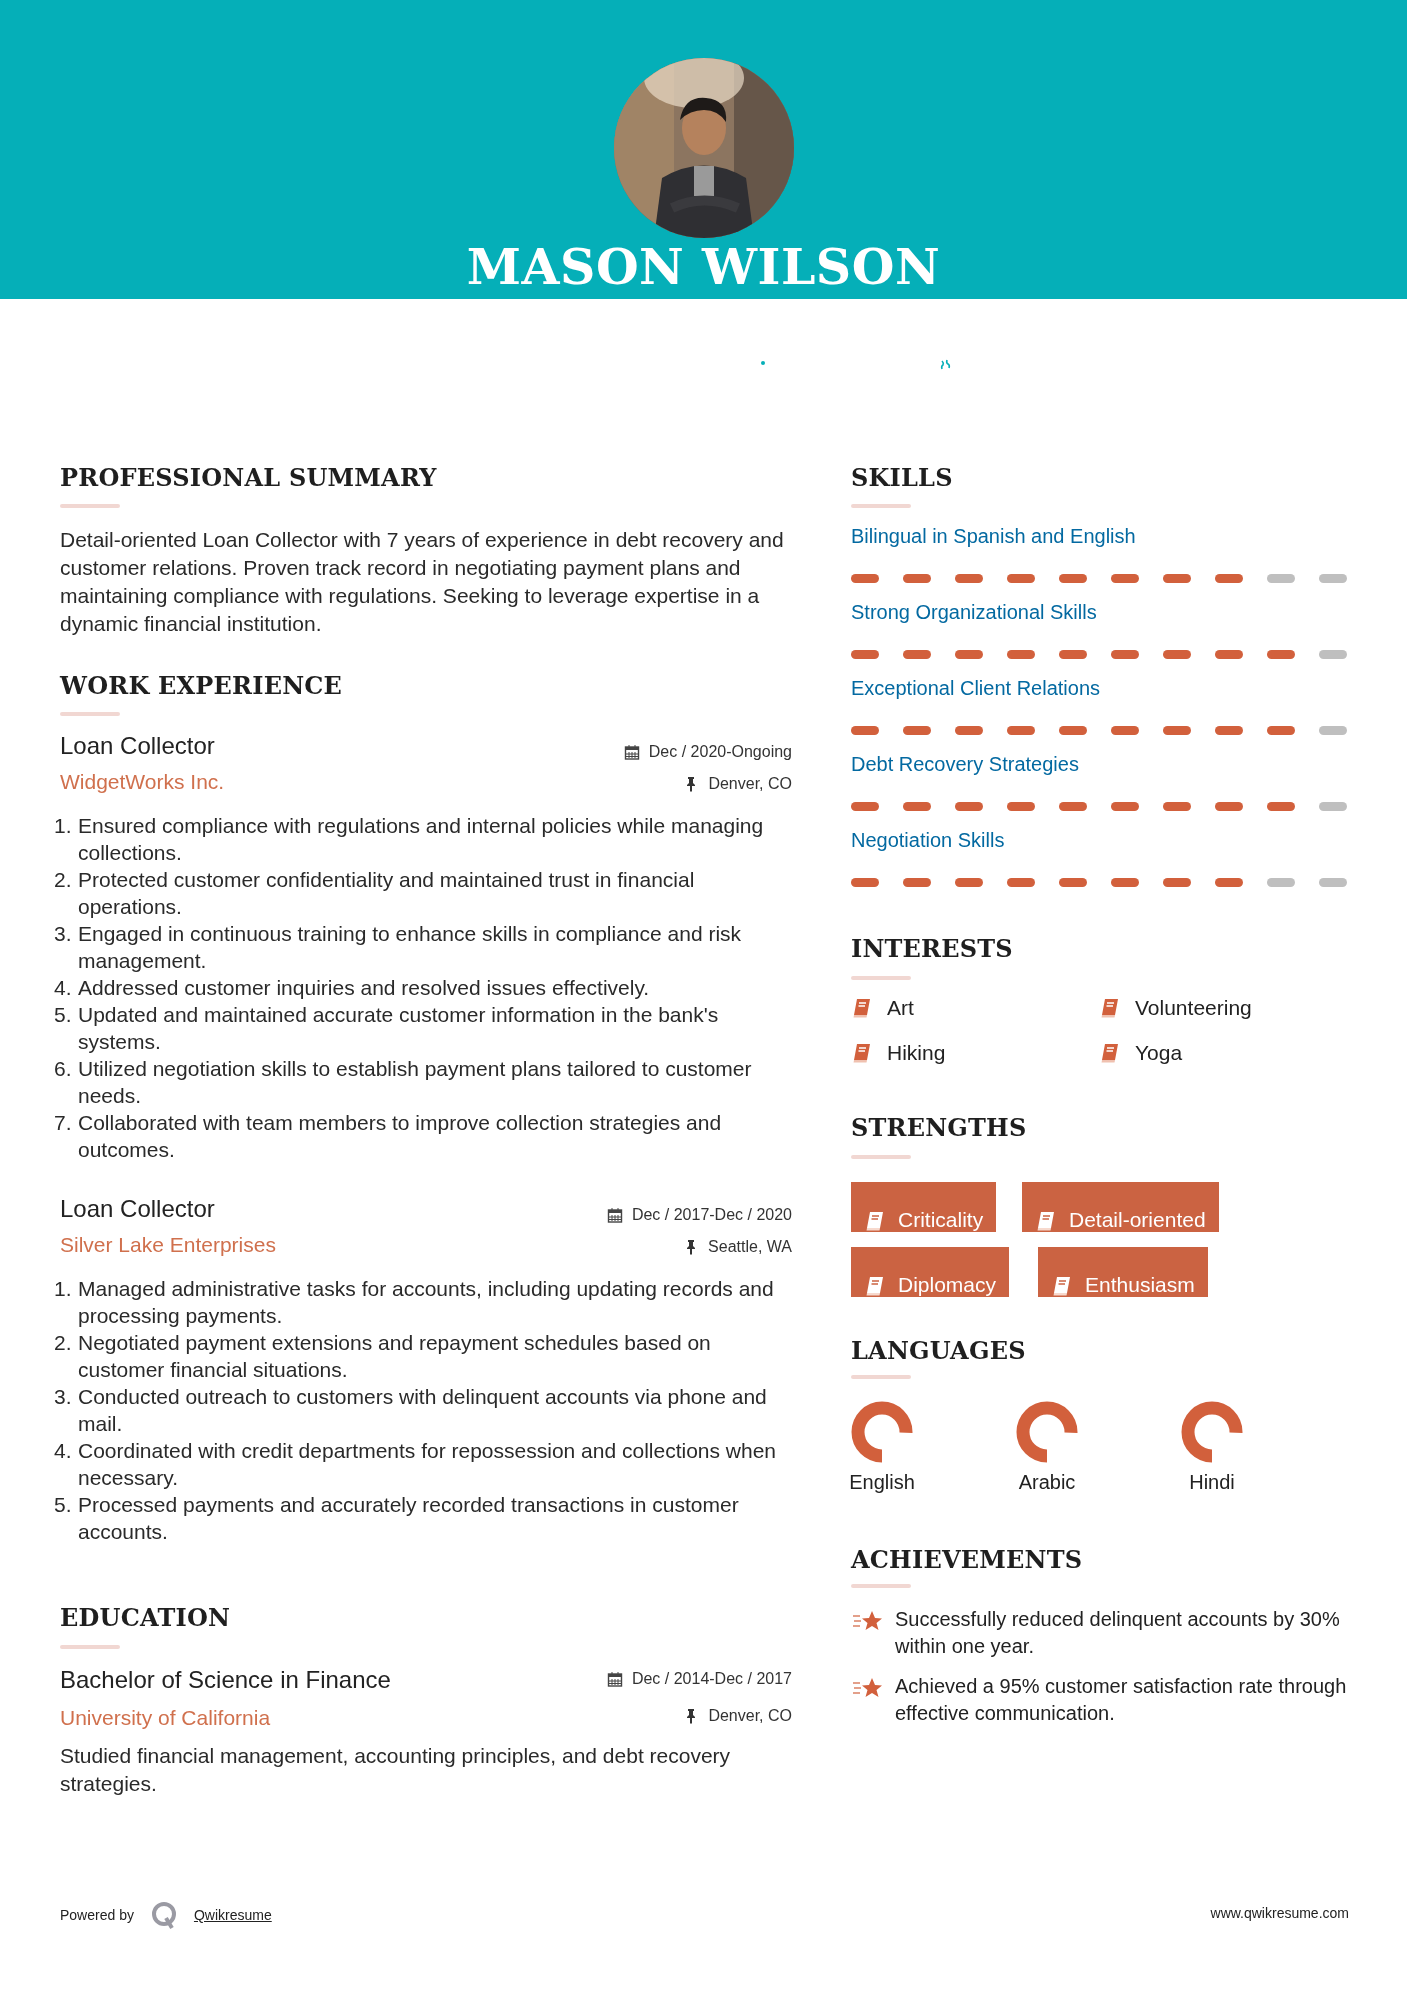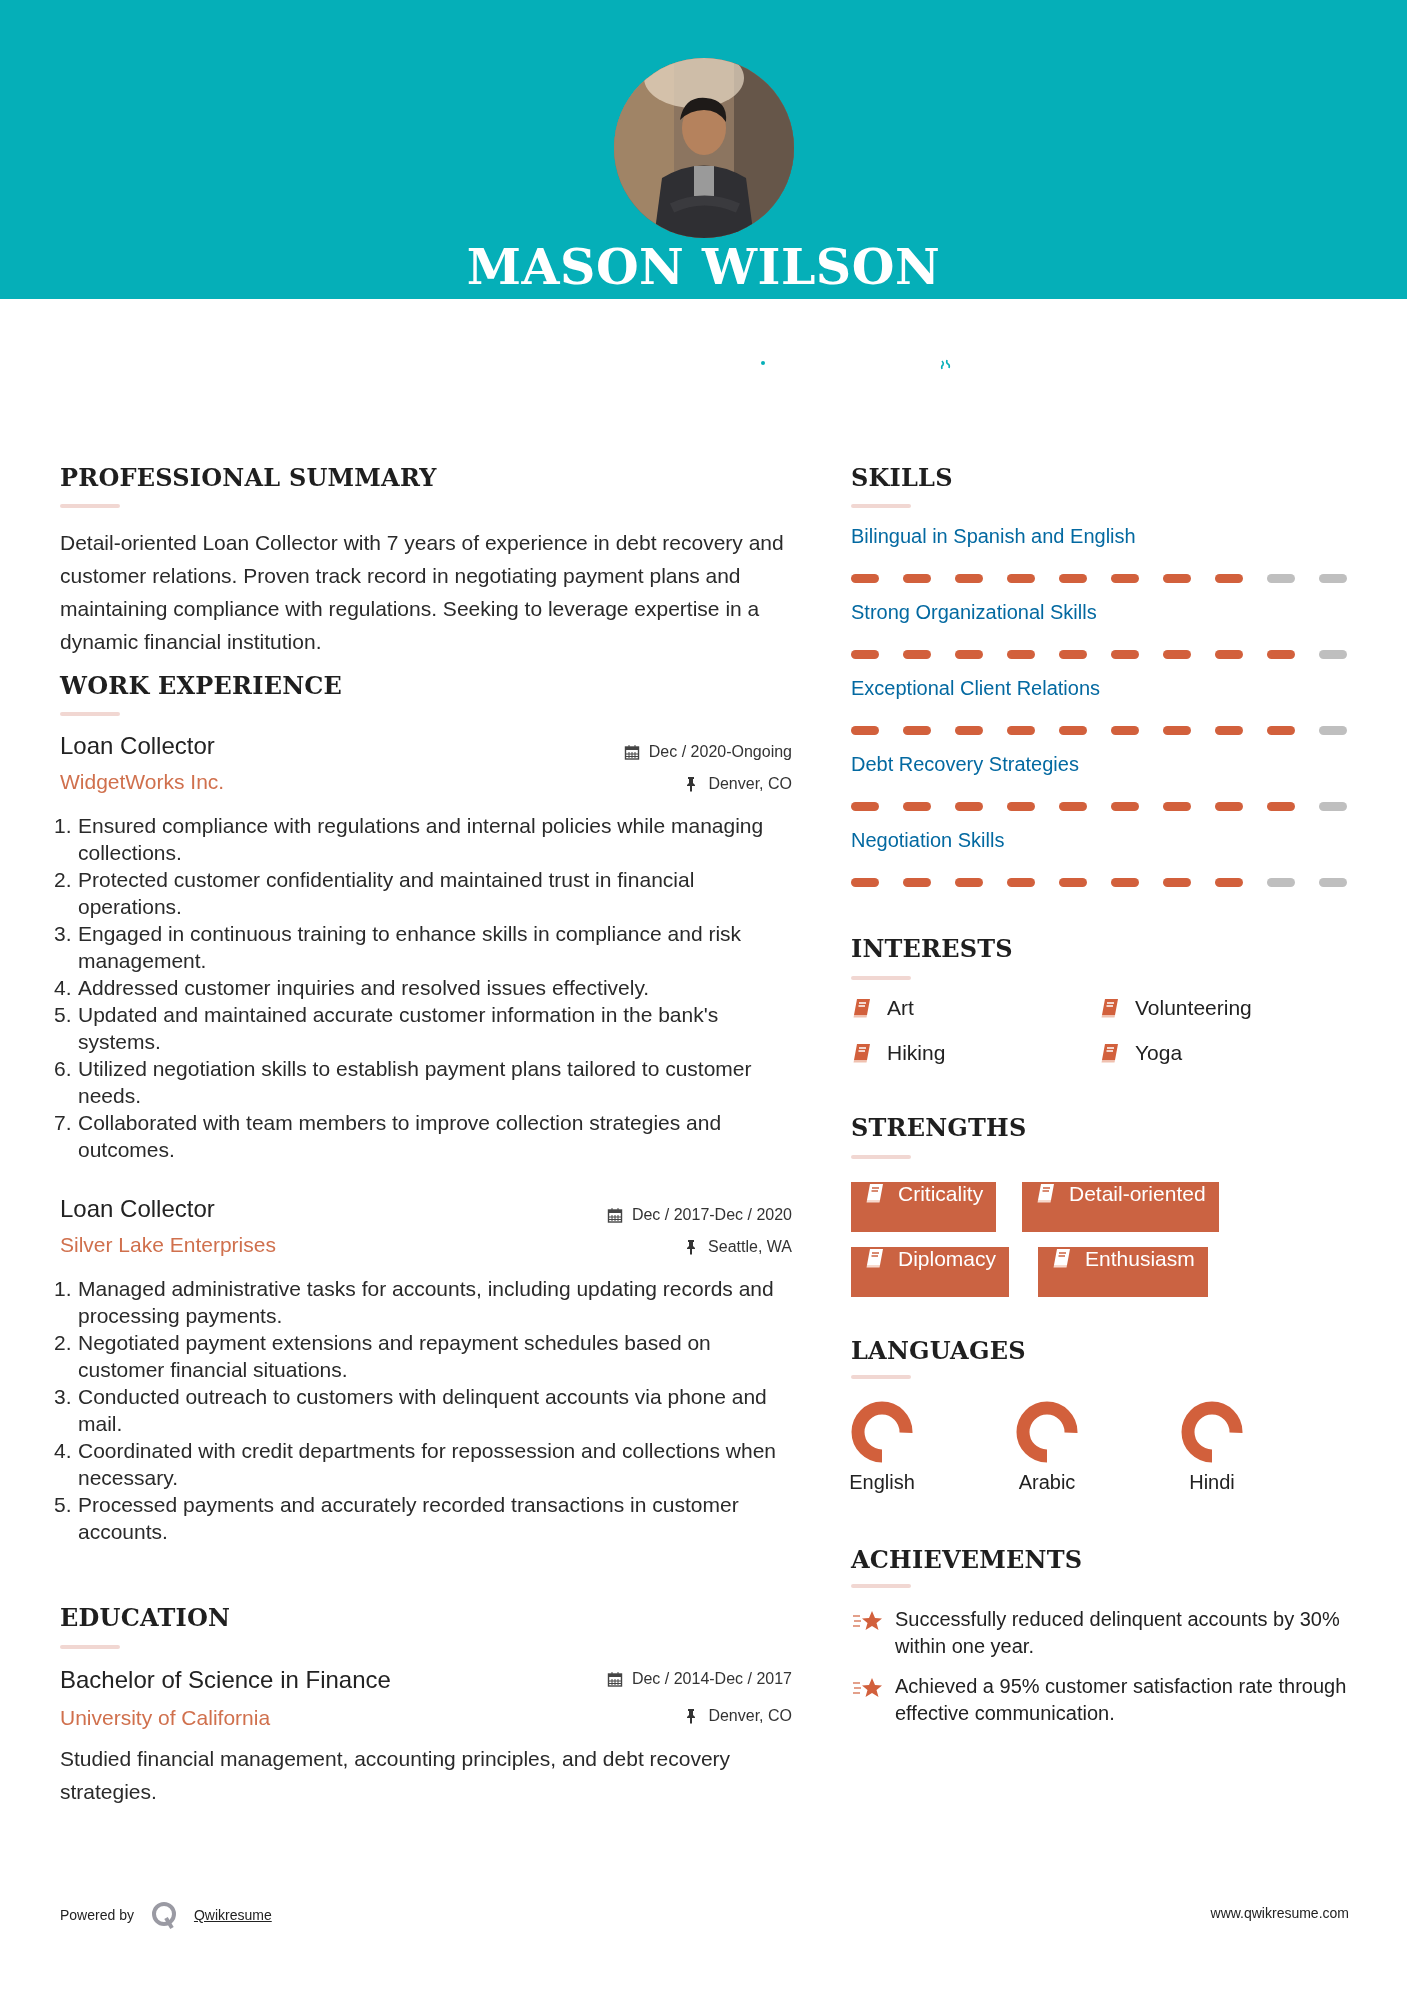--- a/index.html
+++ b/index.html
@@ -19,21 +19,21 @@
   .contact { display: flex; align-items: center; margin: 0 14px; }
   .contact .ic { width: 18px; height: 18px; margin-right: 16px; display: inline-flex; align-items: center; justify-content: center; }
   .contact .ic svg { width: 16px; height: 16px; }
 
   .col-left { position: absolute; left: 60px; top: 0; width: 732px; }
   .col-right { position: absolute; left: 851px; top: 0; width: 500px; }
 
   .sec-title { position: absolute; font-family: "DejaVu Serif", serif; font-weight: bold; font-size: 24px; color: #1f1f1f; letter-spacing: 0.2px; }
   .sec-line { position: absolute; width: 60px; height: 4px; background: #F1D7D2; border-radius: 2px; }
 
-  .body-text { position: absolute; font-family: "Liberation Sans", sans-serif; font-size: 21px; line-height: 33px; color: #2a2a2a; }
+  .body-text { position: absolute; font-family: "Liberation Sans", sans-serif; font-size: 21px; line-height: 28px; color: #2a2a2a; }
 
   .job-role { position: absolute; font-family: "Liberation Sans", sans-serif; font-size: 24px; color: #222; }
   .company { position: absolute; font-family: "Liberation Sans", sans-serif; font-size: 21px; color: #D0704D; }
   .meta { position: absolute; right: 0; font-family: "Liberation Sans", sans-serif; font-size: 16px; color: #333; display: flex; align-items: center; }
   .meta .ic { width: 16px; height: 16px; margin-right: 9px; display: inline-flex; }
   .meta .ic svg { width: 16px; height: 16px; }
 
   .duties { position: absolute; left: 0; width: 740px; list-style: none; font-family: "Liberation Sans", sans-serif; font-size: 21px; line-height: 27px; color: #2a2a2a; }
   .duties li { position: relative; padding-left: 18px; }
   .duties li .num { position: absolute; left: -6px; width: 22px; }
@@ -41,21 +41,21 @@
   .skill { position: absolute; left: 0; width: 500px; }
   .skill-label { font-family: "Liberation Sans", sans-serif; font-size: 20px; color: #0369a1; height: 28px; }
   .skill-bars { position: absolute; left: 0; top: 49px; width: 500px; height: 9px; }
   .skill-bars .bar { position: absolute; top: 0; width: 28px; height: 9px; border-radius: 5px; background: #D2603C; }
   .skill-bars .bar.off { background: #BFBFBF; }
 
   .interest { position: absolute; display: flex; align-items: center; font-family: "Liberation Sans", sans-serif; font-size: 21px; color: #222; }
   .interest .ic { width: 22px; height: 22px; margin-right: 14px; display: inline-flex; }
   .interest .ic svg { width: 22px; height: 22px; }
 
-  .tag { position: absolute; height: 50px; background: #CB6342; color: #fff; display: flex; align-items: flex-start; padding: 0 13px;
+  .tag { position: absolute; height: 50px; background: #CB6342; color: #fff; display: flex; align-items: flex-end; padding: 0 13px;
     font-family: "Liberation Sans", sans-serif; font-size: 21px; white-space: nowrap; }
   .tag .ic { width: 22px; height: 22px; margin-right: 12px; display: inline-flex; }
   .tag .ic svg { width: 22px; height: 22px; }
 
   .lang { position: absolute; width: 110px; text-align: center; }
   .lang .ring { width: 62px; height: 62px; margin: 0 auto; display: block; }
   .lang .lang-label { margin-top: 8px; font-family: "Liberation Sans", sans-serif; font-size: 20px; color: #222; }
 
   .ach { position: absolute; left: 0; width: 500px; display: flex; }
   .ach .ic { width: 34px; height: 26px; margin-right: 10px; flex: none; padding-top: 2px; }

